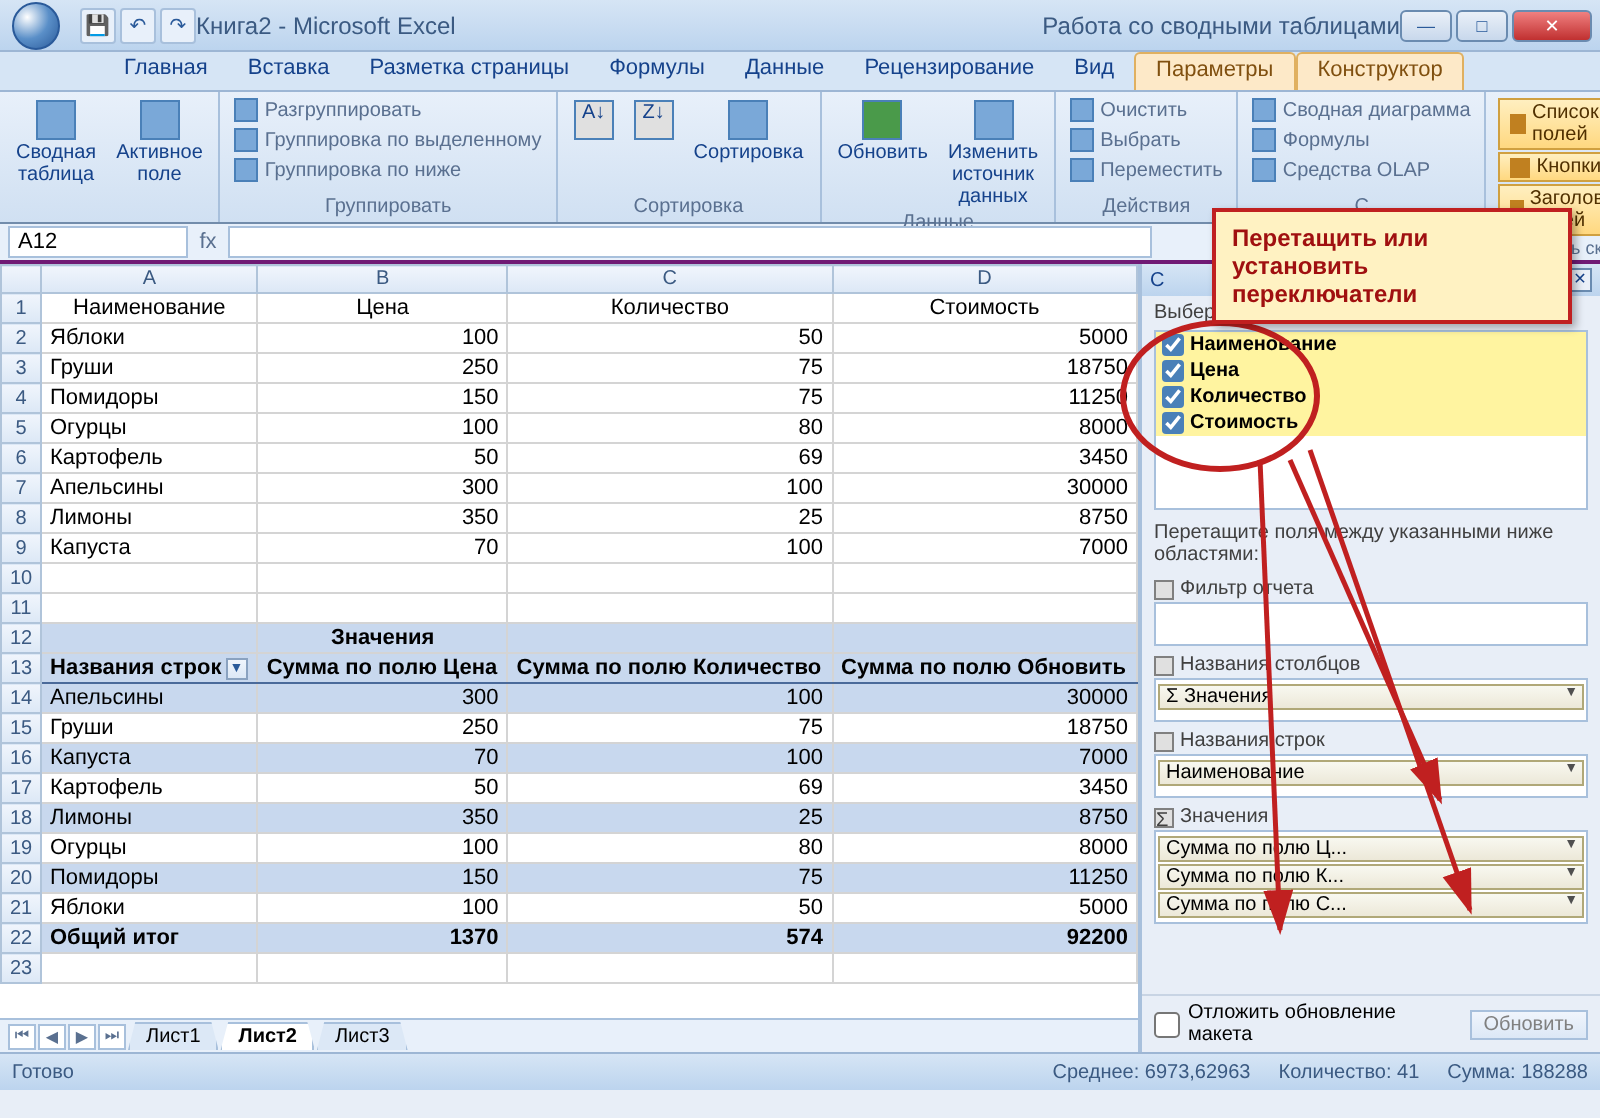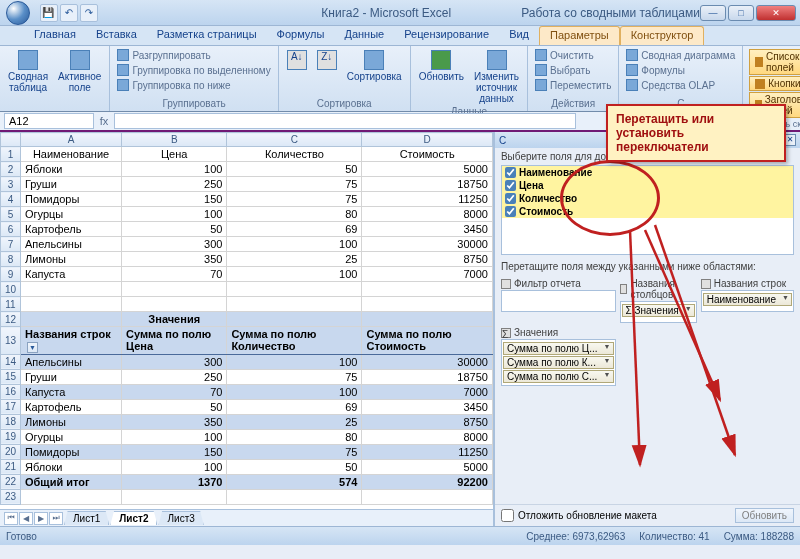--- a/index.html
+++ b/index.html
@@ -4,28 +4,28 @@
 <style>
   * { box-sizing: border-box; margin: 0; padding: 0; font-family: "Segoe UI", Tahoma, sans-serif; }
   body { width: 800px; height: 559px; background: #e8eef7; overflow: hidden; font-size: 11px; position: relative; }
 
   
   .titlebar { height: 26px; background: linear-gradient(#d6e5f5,#bcd4ee); display: flex; align-items: center; padding: 0 4px; border-bottom: 1px solid #9db6d4; }
   .orb { width: 32px; height: 26px; }
   .orb-circle { width: 24px; height: 24px; border-radius: 50%; background: radial-gradient(circle at 30% 30%, #fff, #5a8fc8, #2a5a9a); margin: 1px 0 0 2px; border: 1px solid #2a5a9a; }
   .qat { display: flex; gap: 2px; margin-left: 4px; }
   .qat-btn { width: 18px; height: 18px; background: #e8f0fa; border: 1px solid #a8c0dc; border-radius: 2px; display:flex; align-items:center; justify-content:center; font-size:10px; color:#2a5a9a;}
-  .title-text { flex: 1; text-align: right; color: #3b5a82; font-size: 12px; }
+  .title-text { flex: 1; text-align: left; color: #3b5a82; font-size: 12px; }
   .context-title { margin-left: 70px; color: #3b5a82; font-size: 12px; }
   .win-btns { display: flex; gap: 2px; }
   .win-btn { width: 26px; height: 16px; border: 1px solid #6a8bb0; background: linear-gradient(#eaf0f8,#c8d8ec); border-radius: 3px; display:flex; align-items:center; justify-content:center; font-size:9px; color:#2a5a9a; }
   .win-btn.close { background: linear-gradient(#f08080,#c03030); color:#fff; width:40px; }
 
   
-  .tabs { height: 20px; background: #d6e5f5; display: flex; padding-left: 24px; border-bottom: 1px solid #9db6d4; }
+  .tabs { height: 20px; background: #d6e5f5; display: flex; padding-left: 52px; border-bottom: 1px solid #9db6d4; }
   .tab { padding: 2px 10px; color: #15428b; cursor: pointer; }
   .tab.active { background: #cde2fa; border: 1px solid #9db6d4; border-bottom: none; border-radius: 3px 3px 0 0; color:#15428b; }
   .tab.context { background: #fde9c8; border: 1px solid #e0b060; border-bottom:none; border-radius:3px 3px 0 0; color:#805010; }
 
   
   .ribbon { height: 66px; background: linear-gradient(#e8f0fa,#d0e0f2); display: flex; border-bottom: 1px solid #728cab; }
   .group { border-right: 1px solid #a8c0dc; padding: 2px 4px; display: flex; flex-direction: column; justify-content: space-between; }
   .group-title { text-align: center; font-size: 10px; color: #5a7090; }
   .big-btn { display: flex; flex-direction: column; align-items: center; gap:1px; padding:2px 4px; color:#15428b; font-size:10px; text-align:center; }
   .big-btn .icon { width:20px; height:20px; background:#7aa8d8; border:1px solid #4a80b8; }
@@ -67,21 +67,21 @@
   
   .taskpane { flex:1; background:#e8eef7; border-left:1px solid #a8c0dc; display:flex; flex-direction:column; font-size:10px; position:relative; }
   .tp-header { background:linear-gradient(#d6e5f5,#bcd4ee); padding:2px 4px; color:#15428b; display:flex; justify-content:space-between; align-items:center; }
   .tp-close { width:12px; height:12px; border:1px solid #6a8bb0; background:#eaf0f8; font-size:8px; text-align:center; line-height:10px; }
   .tp-label { padding:3px 6px; color:#404040; }
   .field-list { background:#fff; border:1px solid #a8c0dc; margin:0 6px; height:90px; overflow:auto; }
   .field-item { display:flex; align-items:center; gap:3px; padding:1px 3px; font-weight:bold; }
   .field-item input { accent-color:#4a80b8; width:11px; height:11px; }
   .field-item.hl { background:#fff4a0; }
   .tp-areas { margin:4px 6px; }
-  .areas-grid { display:grid; grid-template-columns:1fr 1fr 1fr; gap:4px; margin-top:4px; }
+  .areas-grid { display:grid; grid-template-columns:1fr; gap:4px; margin-top:4px; }
   .area-box { }
   .area-label { display:flex; align-items:center; gap:3px; font-size:10px; color:#404040; margin-bottom:1px; }
   .area-label .icon { width:10px; height:10px; border:1px solid #808080; background:#e0e0e0; }
   .area-drop { background:#fff; border:1px solid #a8c0dc; min-height:22px; padding:1px; }
   .area-item { background:linear-gradient(#f8f8f0,#ece8d8); border:1px solid #b0a878; padding:0 15px 0 3px; font-size:10px; margin:1px 0; position:relative; white-space:nowrap; overflow:hidden; text-overflow:ellipsis; }
   .area-item::after { content:"▼"; position:absolute; right:2px; top:0; font-size:7px; color:#505050; }
   .tp-footer { display:flex; align-items:center; gap:4px; padding:3px 6px; border-top:1px solid #c8d4e4; margin-top:auto; }
   .tp-footer button { font-size:10px; padding:1px 6px; background:linear-gradient(#f0f5fc,#dce8f6); border:1px solid #a8c0dc; color:#808080; }
 
   
@@ -343,21 +343,21 @@
               <td></td>
               <td style="font-weight:bold">Значения</td>
               <td></td>
               <td></td>
             </tr>
         <tr class="pivot-hdr">
           <th class="rowhdr">13</th>
           <td><span>Названия строк</span><span class="drop-arrow">▼</span></td>
           <td>Сумма по полю Цена</td>
           <td>Сумма по полю Количество</td>
-          <td>Сумма по полю Стоимость</td>
+          <td>Сумма по полю Обновить</td>
         </tr>
         </tbody>
           <tbody id="pivot-body">
             <tr class="band" style="background: rgb(232, 239, 248);">
               <th class="rowhdr">14</th>
   <td>Апельсины</td>
   <td class="num">300</td>
   <td class="num">100</td>
   <td class="num">30000</td>
             </tr>

